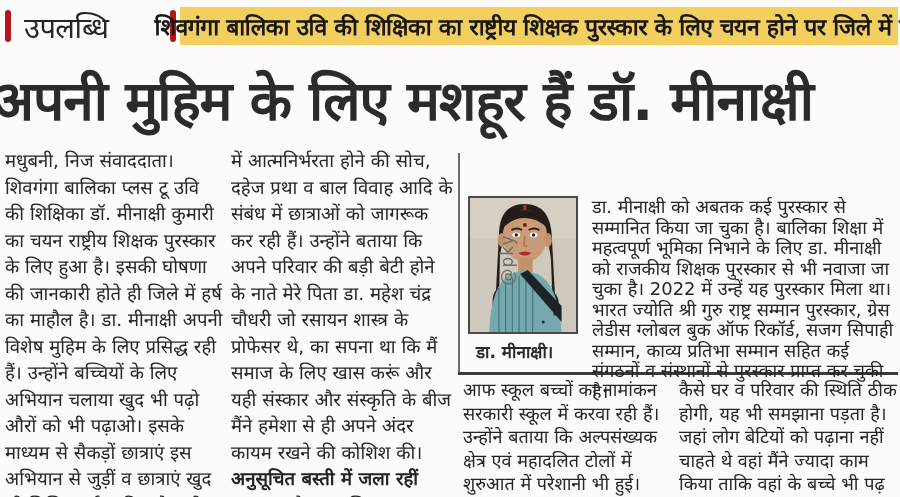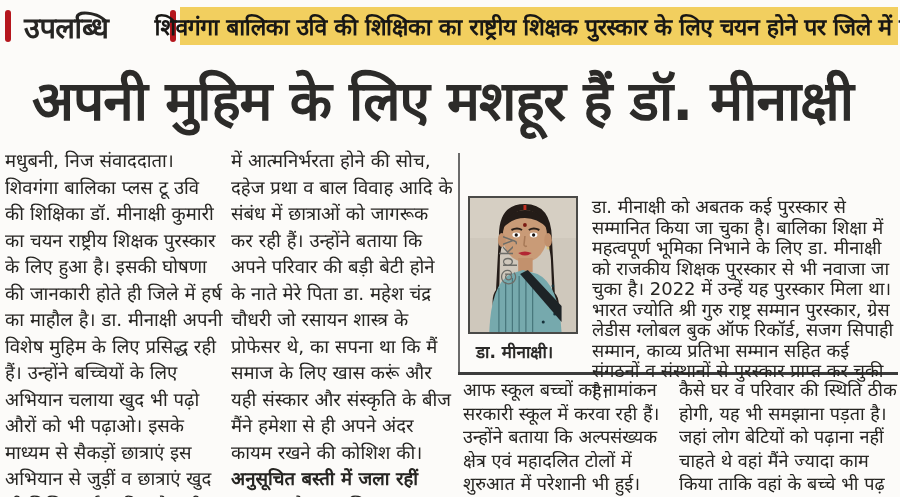--- a/index.html
+++ b/index.html
@@ -7,32 +7,32 @@
     position:relative;
     width:900px;height:497px;
     background:#fcfbf9;
     font-family:"DejaVu Sans","Liberation Sans",sans-serif;
     color:#1f1e1c;
     overflow:hidden;
   }
   
   .kicker-row{position:absolute;left:0;top:6px;width:900px;height:40px;}
   .kicker-bracket{position:absolute;left:5px;top:4px;width:6px;height:32px;border-radius:4px;background:#b5161d;}
-  .kicker-label{position:absolute;left:24px;top:1px;font-size:29px;font-weight:bold;color:#262523;letter-spacing:-0.5px;}
+  .kicker-label{position:absolute;left:24px;top:1px;font-size:29px;font-weight:normal;color:#262523;letter-spacing:-0.5px;}
   .kicker-bar{position:absolute;left:170px;top:4px;width:6px;height:32px;border-radius:3px;background:#b5161d;}
   .kicker-strip{
     position:absolute;left:180px;top:1px;width:718px;height:38px;
     background:#f2cf5f;display:flex;align-items:center;justify-content:center;
   }
   .kicker-strip span{font-size:23px;font-weight:bold;color:#181715;letter-spacing:-0.5px;white-space:nowrap;}
   
   .headline{
-    position:absolute;left:12px;top:56px;width:805px;height:84px;
+    position:absolute;left:0;top:56px;width:805px;height:84px;
     display:flex;align-items:center;justify-content:center;
-    font-size:55px;font-weight:bold;color:#2c2b29;letter-spacing:-1px;white-space:nowrap;padding-left:28px;
+    font-size:55px;font-weight:bold;color:#2c2b29;letter-spacing:-1px;white-space:nowrap;
   }
   
   .col{position:absolute;font-size:18.5px;line-height:26.5px;text-align:left;color:#262522;}
   .col1{left:5px;top:148px;width:218px;}
   .col2{left:231px;top:148px;width:222px;}
   .col3{left:463px;top:378px;width:208px;font-size:18px;line-height:23.5px;}
   .col4{left:679px;top:378px;width:219px;font-size:18px;line-height:23.5px;}
   .lead-bold{font-weight:normal;}
   .subhead-bold{font-weight:bold;}
   .indent{display:inline-block;width:26px;}

